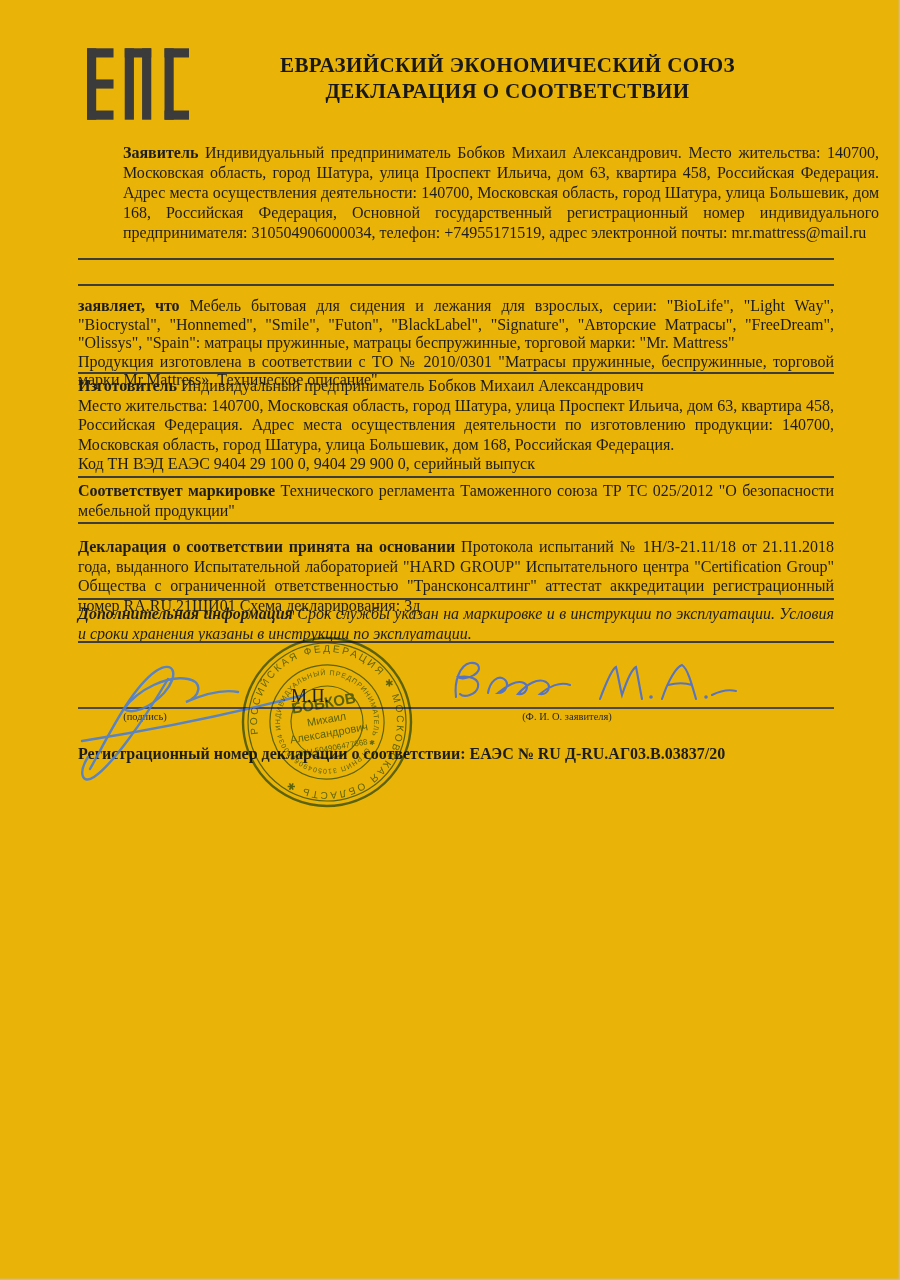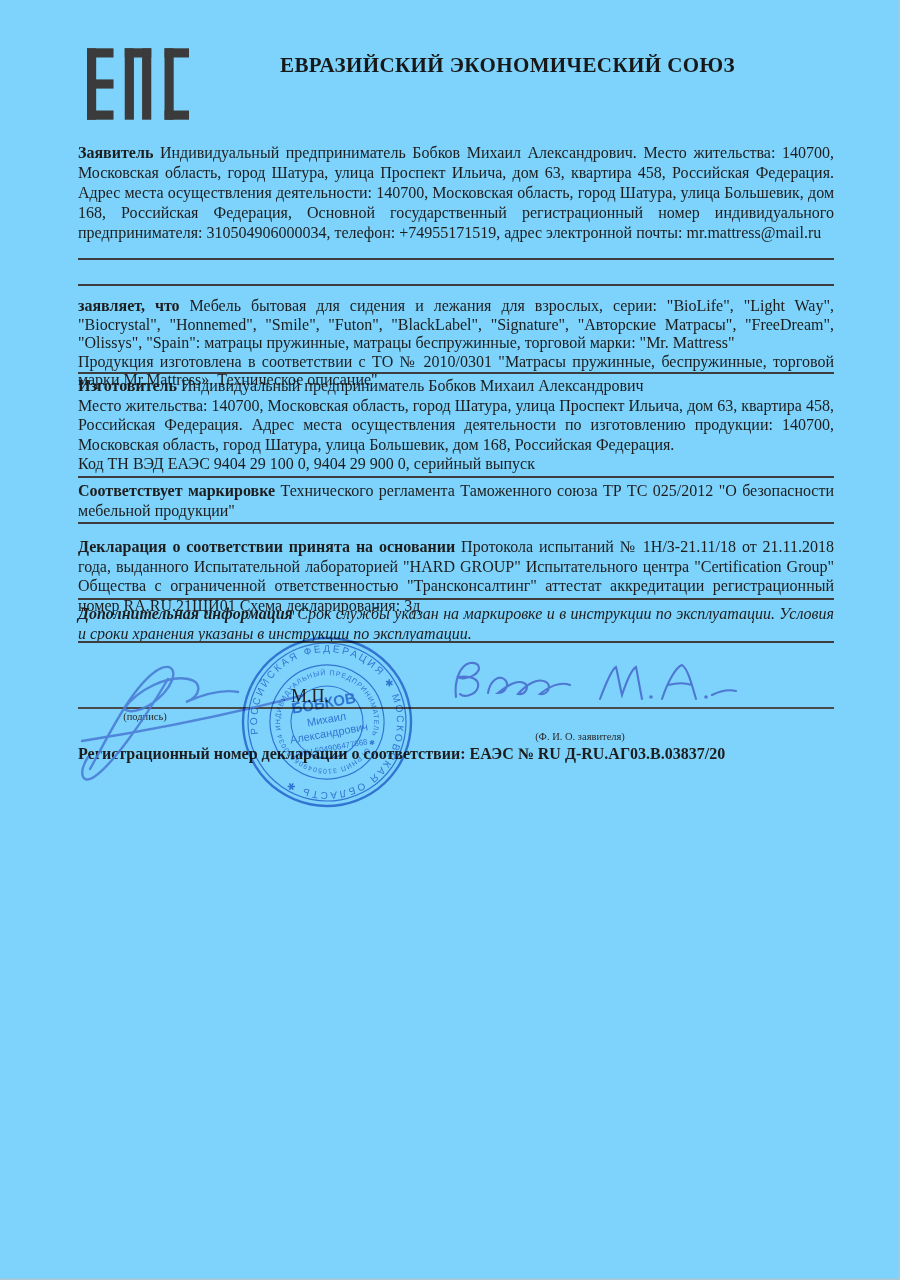--- a/index.html
+++ b/index.html
@@ -1,48 +1,48 @@
 <!DOCTYPE html>
 <html><head>
 <meta charset="utf-8">
 <style>
   html,body{margin:0;padding:0;background:#e9e9e9;}
   .page{
-    position:relative;width:900px;height:1280px;background:#7dd3fc;
+    position:relative;width:900px;height:1280px;background:#eab308;
     font-family:"Liberation Serif","DejaVu Serif",serif;color:#1c1c1c;
     overflow:hidden;
     box-shadow:inset -3px 0 2px -2px #c2c2c2, inset 0 -3px 2px -2px #c2c2c2;
   }
   .logo{position:absolute;left:87px;top:48px;width:102px;height:72px;}
   .title{position:absolute;left:200px;top:52px;width:615px;text-align:center;
          font-weight:bold;font-size:21px;line-height:26px;letter-spacing:.4px;color:#181818;}
   .para{position:absolute;left:78px;width:756px;font-size:16px;line-height:20px;
         text-align:justify;color:#1d1d1d;}
   .b{font-weight:bold;}
   .rule{position:absolute;left:78px;width:756px;height:2px;background:#3d3d3d;}
-  #sec-applicant{top:143px;}
+  #sec-applicant{top:143px;margin-left:45px;}
   #rule-1{top:258px;}
   #sec-inperson{top:262px;line-height:19px;}
   #rule-2{top:284px;}
   #sec-declares{top:297px;line-height:18.6px;font-family:Liberation Serif, serif;}
   #rule-3{top:372px;}
   #sec-manufacturer{top:376px;line-height:19.5px;}
   #rule-4{top:476px;}
   #sec-complies{top:481px;line-height:19.5px;}
   #rule-5{top:522px;}
   #sec-basis{top:537px;line-height:19.6px;}
   #rule-6{top:598px;}
   #sec-additional{top:604px;line-height:19.6px;font-style:italic;}
   #rule-7{top:641px;}
   #sec-validity{top:647px;line-height:19px;}
   .sig-line{position:absolute;left:78px;top:707px;width:756px;height:2px;background:#4a4a4a;}
   .caption{position:absolute;top:711px;font-size:10.5px;text-align:center;color:#2a2a2a;
            font-family:"Liberation Serif",serif;}
   #cap-sign{left:90px;width:110px;}
-  #cap-name{left:465px;width:230px;margin-top:20px;}
+  #cap-name{left:452px;width:230px;}
   #mp-label{position:absolute;left:291px;top:686px;font-size:18px;color:#222;z-index:3;}
   .stamp{position:absolute;left:237px;top:632px;width:180px;height:180px;z-index:4;
          opacity:.82;mix-blend-mode:multiply;}
   .handwriting{position:absolute;z-index:2;}
   #sig-left{left:72px;top:645px;width:252px;height:152px;}
   #sig-right{left:448px;top:655px;width:300px;height:56px;}
   .sr{position:absolute;width:1px;height:1px;overflow:hidden;clip-path:inset(50%);}
   #footer-reg{top:744px;font-weight:bold;text-align:left;}
   #footer-date{top:774px;font-weight:bold;text-align:left;}
   .stampText{font-family:"Liberation Sans","DejaVu Sans",sans-serif;fill:#4273cb;}
@@ -64,20 +64,21 @@
         <rect x="37" y="0" width="26" height="9"></rect>
         <rect x="76" y="0" width="9" height="70"></rect>
         <rect x="76" y="0" width="24" height="9"></rect>
         <rect x="76" y="61" width="24" height="9"></rect>
       </g>
     </svg>
   </div>
 
   <div class="title">
     <div>ЕВРАЗИЙСКИЙ ЭКОНОМИЧЕСКИЙ СОЮЗ</div>
+    <div>ДЕКЛАРАЦИЯ О СООТВЕТСТВИИ</div>
   </div>
 
   <div class="para" id="sec-applicant"><span class="b">Заявитель</span><span> Индивидуальный предприниматель Бобков Михаил Александрович. Место жительства: 140700, Московская область, город Шатура, улица Проспект Ильича, дом 63, квартира 458, Российская Федерация. Адрес места осуществления деятельности: 140700, Московская область, город Шатура, улица Большевик, дом 168, Российская Федерация, Основной государственный регистрационный номер индивидуального предпринимателя: 310504906000034, телефон: +74955171519, адрес электронной почты: mr.mattress@mail.ru</span></div>
   <div class="rule" id="rule-1"></div>
 
   <div class="rule" id="rule-2"></div>
 
   <div class="para" id="sec-declares"><span class="b">заявляет, что</span><span> Мебель бытовая для сидения и лежания для взрослых, серии: "BioLife", "Light Way", "Biocrystal", "Honnemed", "Smile", "Futon", "BlackLabel", "Signature", "Авторские Матрасы", "FreeDream", "Olissys", "Spain": матрацы пружинные, матрацы беспружинные, торговой марки: "Mr. Mattress"</span><br><span>Продукция изготовлена в соответствии с ТО № 2010/0301 "Матрасы пружинные, беспружинные, торговой марки Mr.Mattress». Техническое описание"</span></div>
   <div class="rule" id="rule-3"></div>
 

